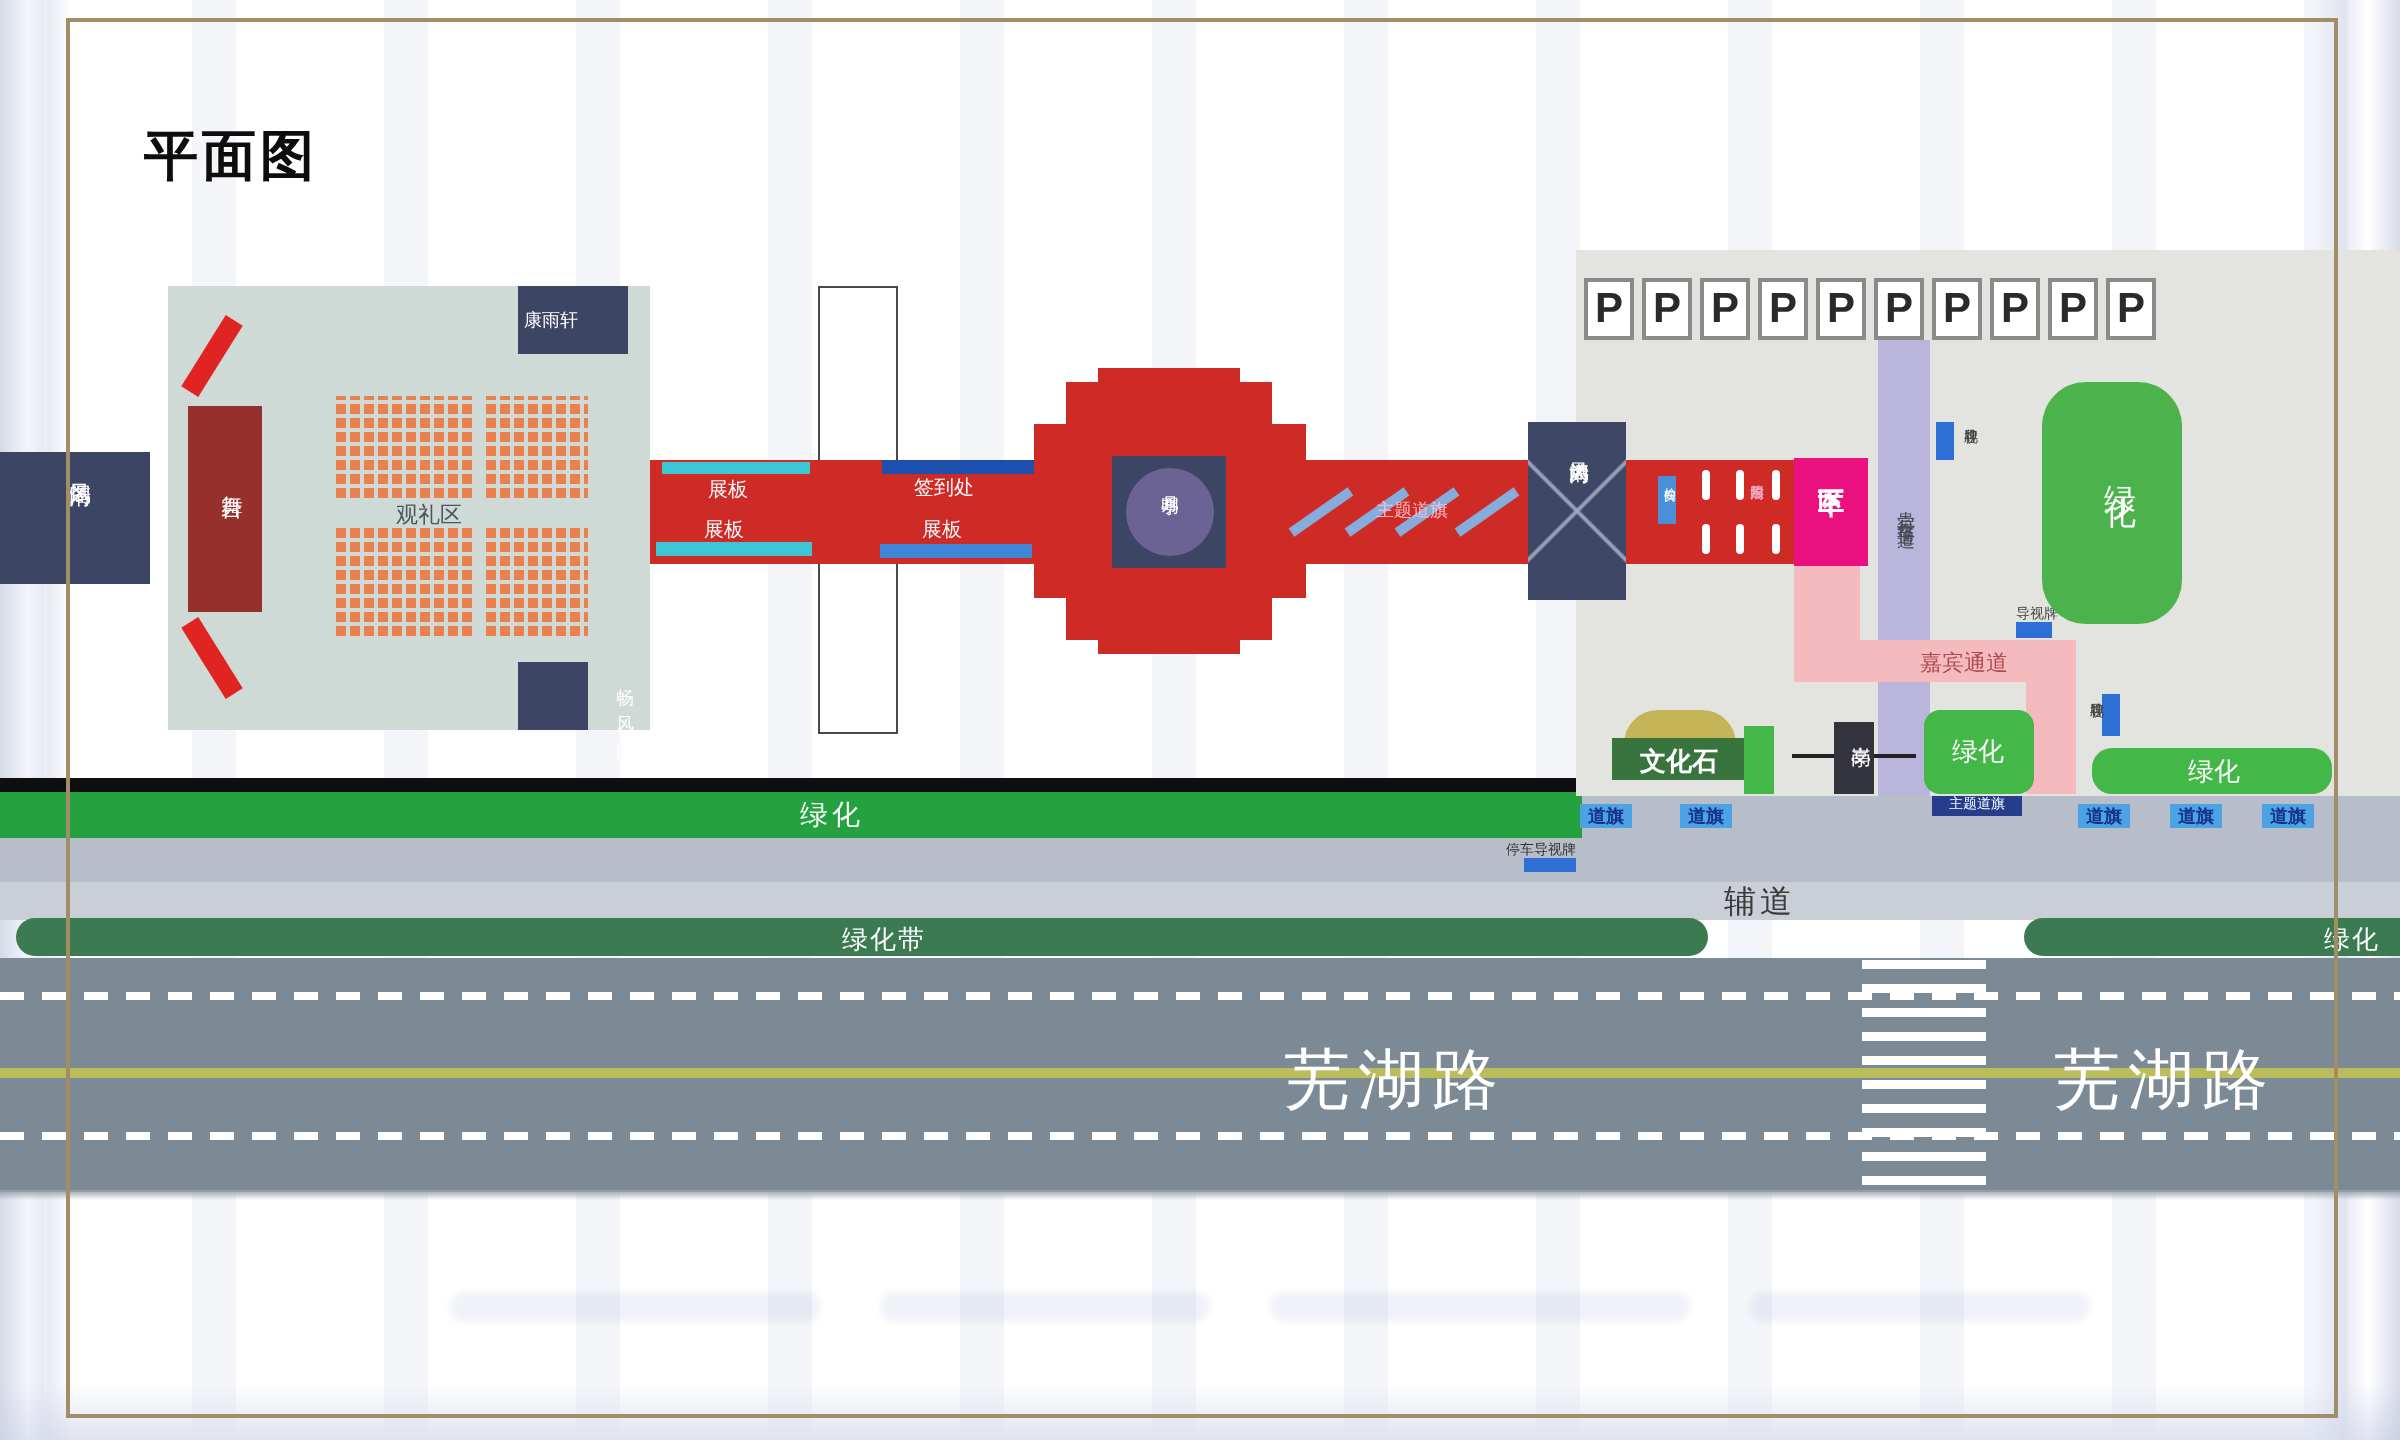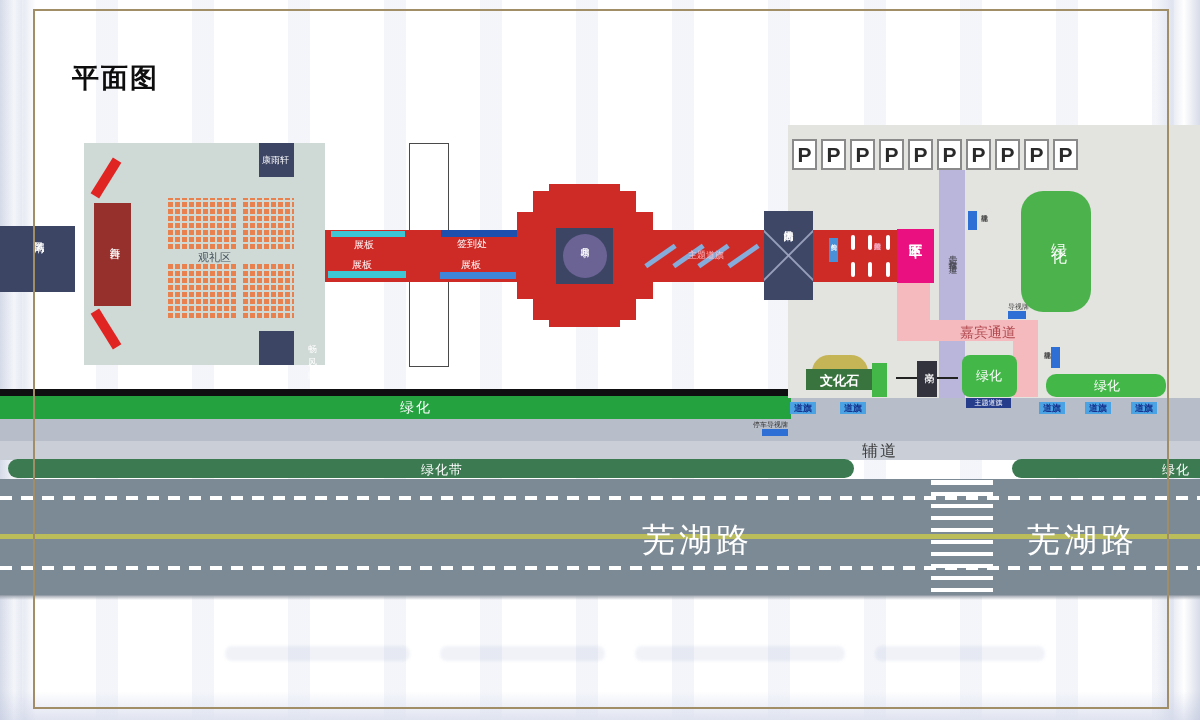--- a/index.html
+++ b/index.html
@@ -83,21 +83,21 @@
   <div class="abs" style="left:0;top:389px;width:791px;height:7px;background:#0f0f12;"></div>
   <div class="abs" style="left:0;top:396px;width:791px;height:23px;background:#23a23f;"></div>
   <div class="abs wlabel" style="left:400px;top:399px;font-size:14px;letter-spacing:2px;">绿化</div>
 
   <div class="abs navy vtext" style="left:0;top:226px;width:75px;height:66px;">
     <span class="abs vtext" style="left:33px;top:7px;font-size:11px;line-height:11px;">清风阁</span>
   </div>
 
   <div class="abs" style="left:84px;top:143px;width:241px;height:222px;background:#cfd9d6;"></div>
 
-  <div class="abs navy" style="left:259px;top:143px;width:35px;height:34px;">
+  <div class="abs navy" style="left:259px;top:143px;width:35px;height:34px;padding-left:20px;">
     <span class="abs" style="left:3px;top:11px;font-size:9px;color:#fff;">康雨轩</span>
   </div>
   <div class="abs navy" style="left:259px;top:331px;width:35px;height:34px;">
     <span class="abs" style="left:1px;top:12px;font-size:9px;color:#fff;margin-left:48px;">畅风阁</span>
   </div>
 
   <div class="abs" style="left:101px;top:157px;width:10px;height:42px;background:#e02422;transform:rotate(32deg);"></div>
   <div class="abs" style="left:101px;top:308px;width:10px;height:42px;background:#e02422;transform:rotate(-32deg);"></div>
   <div class="abs" style="left:94px;top:203px;width:37px;height:103px;background:#96302c;">
     <span class="abs vtext wlabel" style="left:13px;top:36px;font-size:11px;">舞台</span>
@@ -125,21 +125,21 @@
     <span class="abs" style="left:232px;width:25px;height:31px;background:#fff;border:2px solid #8a8a8a;box-sizing:border-box;text-align:center;font-size:21px;font-weight:bold;color:#2a2a2a;line-height:28px;">P</span>
     <span class="abs" style="left:261px;width:25px;height:31px;background:#fff;border:2px solid #8a8a8a;box-sizing:border-box;text-align:center;font-size:21px;font-weight:bold;color:#2a2a2a;line-height:28px;">P</span>
   </div>
 
   <div class="abs" style="left:939px;top:170px;width:26px;height:228px;background:#bab5da;"></div>
   <div class="abs vtext" style="left:946px;top:248px;font-size:9px;color:#4a4a55;letter-spacing:2px;">贵宾行车通道</div>
 
   <div class="abs" style="left:897px;top:283px;width:33px;height:44px;background:#f4babd;"></div>
   <div class="abs" style="left:897px;top:320px;width:141px;height:21px;background:#f4babd;"></div>
   <div class="abs" style="left:1013px;top:341px;width:25px;height:56px;background:#f4babd;"></div>
-  <div class="abs" style="left:960px;top:324px;font-size:14px;color:#b0494f;">嘉宾通道</div>
+  <div class="abs" style="left:960px;top:324px;font-size:11px;color:#b0494f;">嘉宾通道</div>
 
   <div class="abs" style="left:968px;top:211px;width:9px;height:19px;background:#2e6fd6;"></div>
   <div class="abs vtext" style="left:979px;top:209px;font-size:7px;color:#444;">导视牌</div>
   <div class="abs" style="left:1008px;top:311px;width:18px;height:8px;background:#2e6fd6;"></div>
   <div class="abs" style="left:1008px;top:302px;font-size:7px;color:#444;">导视牌</div>
   <div class="abs" style="left:1051px;top:347px;width:9px;height:21px;background:#2e6fd6;"></div>
   <div class="abs vtext" style="left:1042px;top:346px;font-size:7px;color:#444;">导视牌</div>
 
   <div class="abs" style="left:1021px;top:191px;width:70px;height:121px;background:#4cb34c;border-radius:22px;"></div>
   <div class="abs vtext wlabel" style="left:1048px;top:230px;font-size:16px;letter-spacing:6px;">绿化</div>

